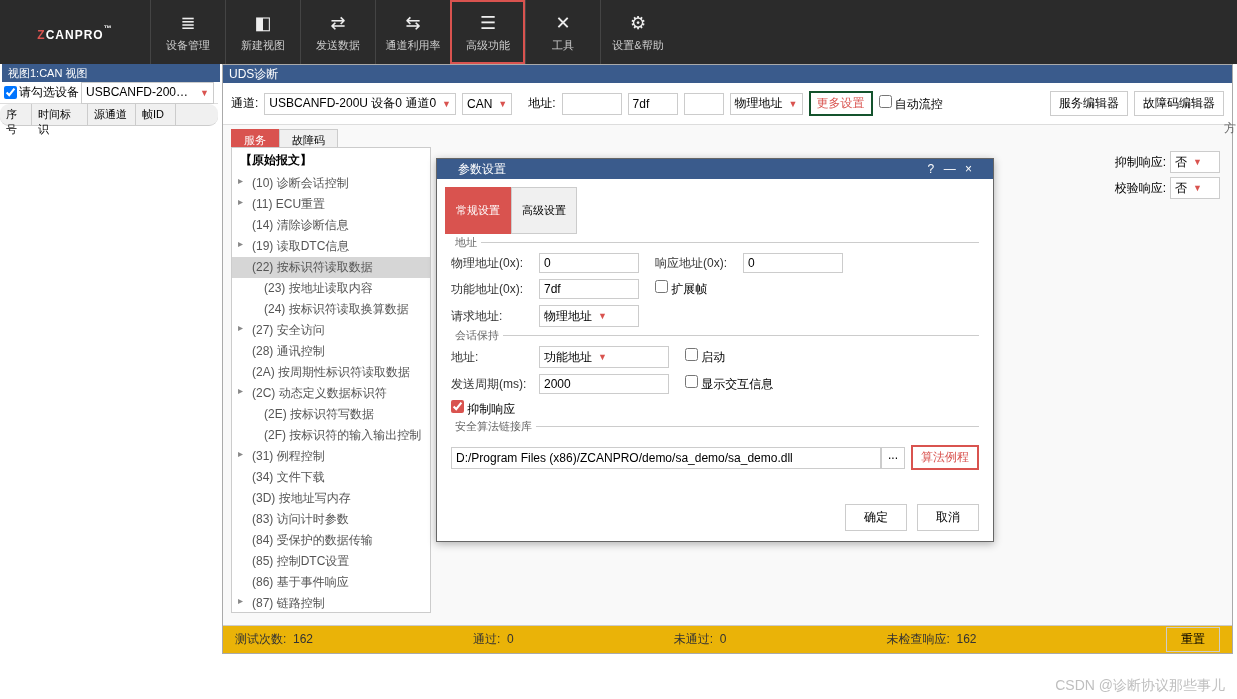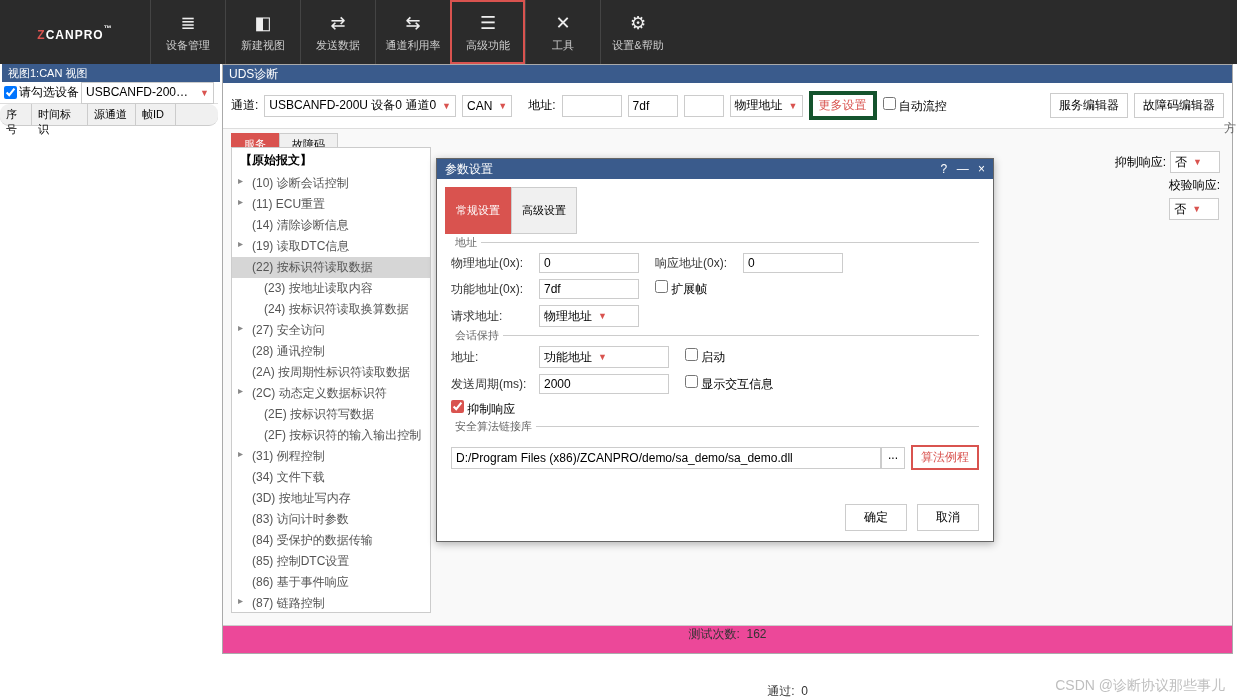--- a/index.html
+++ b/index.html
@@ -25,46 +25,46 @@
 
 
 .uds-panel { position: absolute; left: 222px; top: 64px; right: 4px; height: 590px; background: #f9f9f9; border: 1px solid #aaa; }
 .uds-title { background: #3a5b8c; color: #fff; height: 18px; line-height: 18px; padding: 0 6px; font-size: 11px; display: flex; justify-content: space-between; flex-direction: column; }
 .uds-title .controls span { margin-left: 6px; cursor: pointer; font-size: 11px; }
 .uds-toolbar { padding: 8px; display: flex; align-items: center; gap: 6px; background: #fff; border-bottom: 1px solid #ddd; }
 .uds-toolbar label { font-size: 12px; }
 .sel { border: 1px solid #ccc; height: 22px; padding: 0 4px; display: inline-flex; align-items: center; background: #fff; }
 .sel .arr { color: #d9534f; margin-left: 6px; font-size: 9px; }
 .txt-in { border: 1px solid #ccc; height: 22px; padding: 0 4px; background: #fff; }
-.more-btn { border: 4px solid #14532d; color: #d9534f; padding: 2px 6px; cursor: pointer; }
+.more-btn { border: 2px solid #14532d; color: #d9534f; padding: 2px 6px; cursor: pointer; }
 .rt-btn { border: 1px solid #ccc; padding: 3px 8px; cursor: pointer; background: #fff; }
 .tab-row { display: flex; margin: 4px 8px 0 8px; }
 .tab { padding: 3px 12px; border: 1px solid #ccc; background: #f0f0f0; cursor: pointer; font-size: 11px; }
 .tab.active { background: #d9534f; color: #fff; border-color: #d9534f; }
 
 
 .tree-wrap { position: absolute; left: 8px; top: 82px; width: 200px; bottom: 40px; border: 1px solid #ccc; background: #fff; overflow: auto; }
 .tree-head { font-weight: bold; padding: 4px 8px; }
 .tree-item { padding: 2px 8px 2px 20px; font-size: 12px; color: #555; cursor: pointer; position: relative; }
 .tree-item.parent::before { content: "▸"; position: absolute; left: 6px; color: #888; font-size: 10px; }
 .tree-item.selected { background: #d6d6d6; }
 .tree-item.sub { padding-left: 32px; }
 
 
 .resp-row { position: absolute; right: 12px; display: flex; align-items: center; gap: 4px; }
 .resp-row .sel { width: 50px; }
 
 
-.status-bar { position: absolute; left: 0; right: 0; bottom: 0; height: 28px; border-top: 1px solid #ccc; display: flex; align-items: center; padding: 0 12px; gap: 40px; background: #ec4899; flex-direction: column; }
+.status-bar { position: absolute; left: 0; right: 0; bottom: 0; height: 28px; border-top: 1px solid #ccc; display: flex; align-items: center; padding: 0 12px; gap: 40px; background: #eab308; }
 .status-bar .itm { font-size: 12px; color: #333; }
 .reset-btn { margin-left: auto; border: 1px solid #ccc; padding: 3px 14px; cursor: pointer; }
 
 
 .dialog { position: absolute; left: 436px; top: 158px; width: 558px; background: #fff; border: 1px solid #666; box-shadow: 0 2px 8px rgba(0,0,0,.3); }
-.dlg-title { background: #3a5b8c; color: #fff; height: 20px; line-height: 20px; padding: 0 8px; display: flex; justify-content: space-between; font-size: 12px; }
+.dlg-title { background: #3a5b8c; color: #fff; height: 20px; line-height: 20px; padding: 0 21px; display: flex; justify-content: space-between; font-size: 12px; }
 .dlg-title .controls span { margin-left: 6px; cursor: pointer; }
 .dlg-tabs { display: flex; margin: 8px; }
 .dlg-tabs .t { padding: 15px 10px; border: 1px solid #ccc; background: #f0f0f0; cursor: pointer; font-size: 11px; }
 .dlg-tabs .t.active { background: #d9534f; color: #fff; border-color: #d9534f; }
 .dlg-body { padding: 0 14px 10px 14px; }
 .group { border-top: 1px solid #ccc; margin-top: 8px; padding-top: 4px; position: relative; }
 .group .gtitle { position: absolute; top: -8px; left: 0; background: #fff; padding: 0 4px; color: #666; font-size: 11px; }
 .frow { display: flex; align-items: center; margin: 6px 0; gap: 6px; font-size: 12px; }
 .frow .flabel { width: 82px; text-align: left; color: #333; }
 .frow input[type=text] { border: 1px solid #ccc; height: 20px; padding: 0 4px; }
@@ -204,21 +204,21 @@
       </div>
   </div>
 
   <div class="resp-row" style="top:86px;">
     <span>抑制响应:</span>
     <div class="sel">
         <span>否</span>
         <span class="arr">▼</span>
       </div>
   </div>
-  <div class="resp-row" style="top:112px;flex-direction:column;">
+  <div class="resp-row" style="top:112px;">
     <span>校验响应:</span>
     <div class="sel">
         <span>否</span>
         <span class="arr">▼</span>
       </div>
   </div>
 
   <div class="status-bar">
     <span class="itm"><span>测试次数:</span>&nbsp;&nbsp;<span>162</span></span>
     <span class="itm" style="margin-left:120px;"><span>通过:</span>&nbsp;&nbsp;<span>0</span></span>

